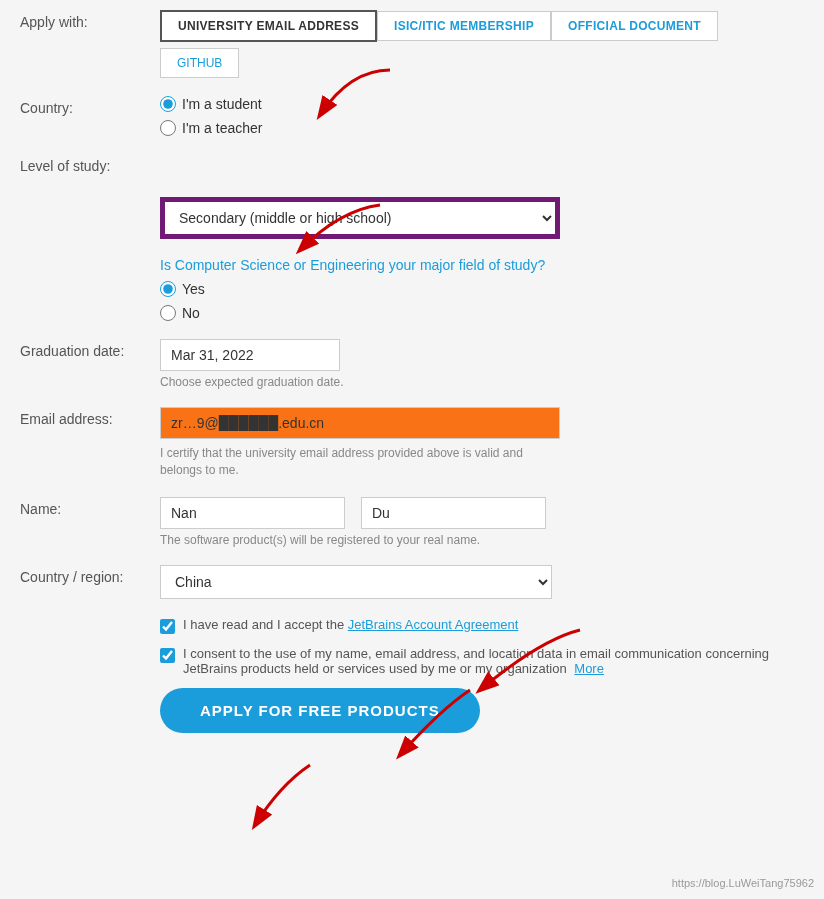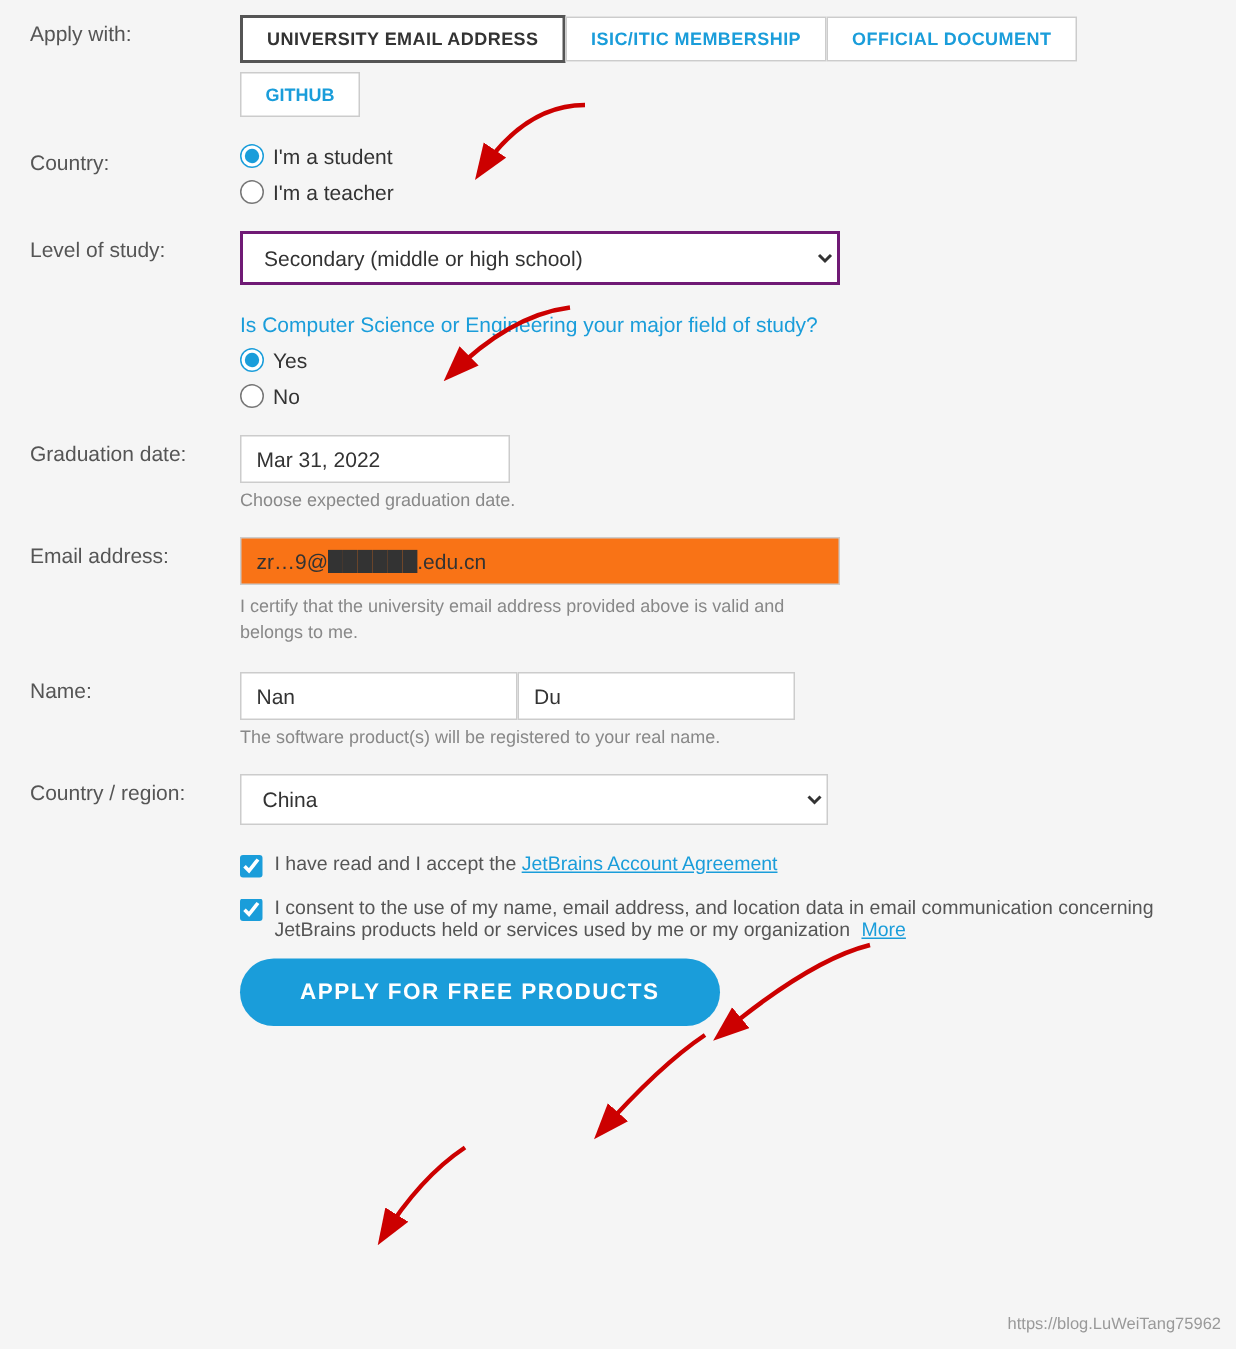--- a/index.html
+++ b/index.html
@@ -56,21 +56,21 @@
     }
     .tab-btn.blue-text {
       color: #1a9dda;
       border: 1px solid #ccc;
     }
     .tab-btn-github {
       border: 1px solid #ccc;
       background: #fff;
       padding: 7px 16px;
       font-size: 12px;
-      font-weight: bold;
+      font-weight: normal;
       cursor: pointer;
       color: #1a9dda;
       margin-top: 6px;
       display: inline-block;
     }
     
     .radio-group {
       display: flex;
       flex-direction: column;
       gap: 8px;
@@ -85,26 +85,27 @@
     .radio-item input[type="radio"] {
       accent-color: #1a9dda;
       width: 16px;
       height: 16px;
       cursor: pointer;
     }
     
     .form-select {
       width: 400px;
       padding: 7px 10px;
-      border: 2px solid #701a75;
+      border: 5px solid #701a75;
       background: #fff;
       font-size: 14px;
       color: #333;
       cursor: pointer;
       appearance: auto;
+      margin-top: 43px;
     }
     
     .cs-question {
       color: #1a9dda;
       font-size: 14px;
       margin-bottom: 8px;
     }
     
     .date-input {
       border: 1px solid #ccc;
@@ -131,20 +132,21 @@
     .certify-text {
       font-size: 12px;
       color: #888;
       margin-top: 6px;
       max-width: 400px;
       line-height: 1.4;
     }
     
     .name-fields {
       display: flex;
+      gap: 16px;
     }
     .name-input {
       width: 185px;
       border: 1px solid #ccc;
       padding: 7px 10px;
       font-size: 14px;
       background: #fff;
       color: #333;
     }
     

